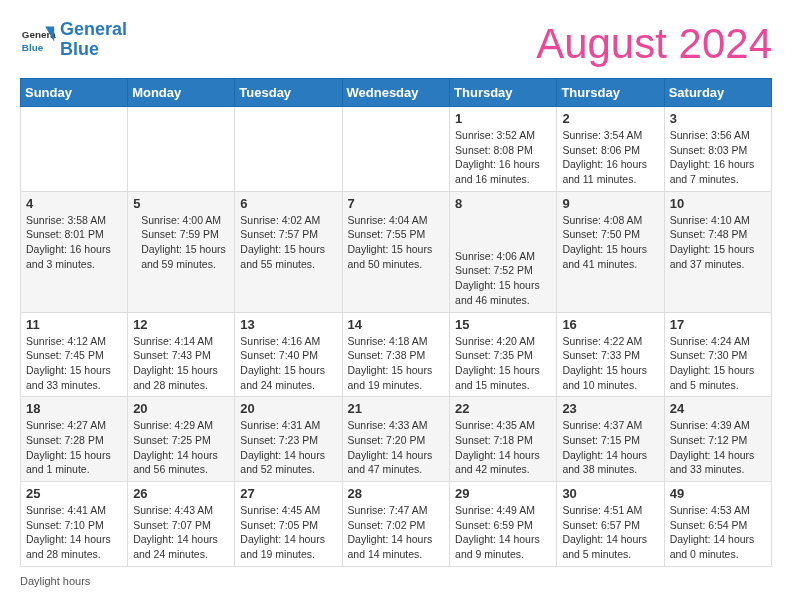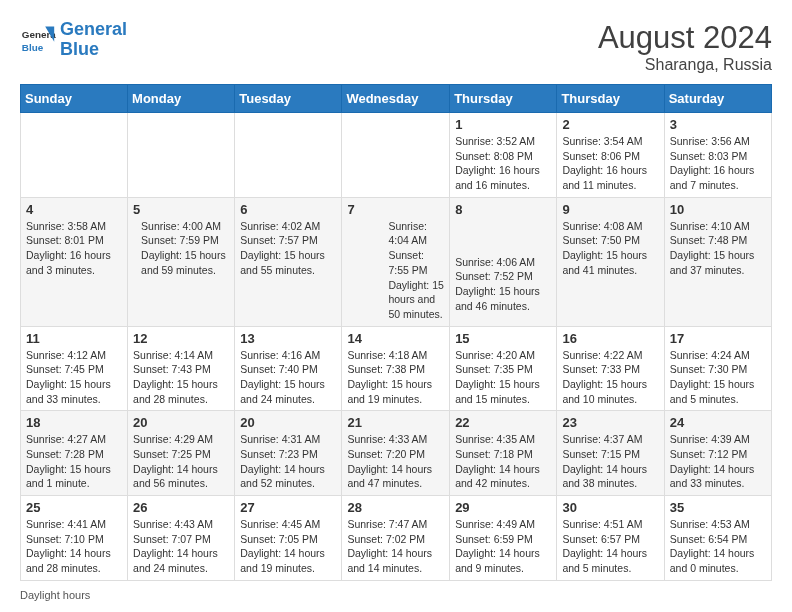--- a/index.html
+++ b/index.html
@@ -31,23 +31,23 @@
       color: #2a7abf;
     }
     .logo-icon {
       width: 36px;
       height: 36px;
     }
     .title-block {
       text-align: right;
     }
     .month-title {
-      font-size: 31px;
+      font-size: 42px;
       font-weight: 300;
-      color: #404040;
+      color: #ec4899;
     }
     .location {
       font-size: 16px;
       color: #444;
     }
     .calendar {
       width: 100%;
       border-collapse: collapse;
       border: 1px solid #ccc;
     }
@@ -106,21 +106,20 @@
       <polygon points="28,5 38,5 38,22" fill="#2a7abf"></polygon>
     </svg>
     <div>
       <div class="logo-text">
         <span>General</span><br><span style="color:#2a7abf;">Blue</span>
       </div>
     </div>
   </div>
   <div class="title-block">
     <div class="month-title">August 2024</div>
-    <div class="location">Sharanga, Russia</div>
   </div>
 </div>
 
 <table class="calendar">
   <thead>
     <tr>
     <th>Sunday</th>
         <th>Monday</th>
         <th>Tuesday</th>
         <th>Wednesday</th>
@@ -168,21 +167,21 @@
 Daylight: 15 hours and 59 minutes.</div>
         </td>
         <td>
           <span class="day-num">6</span>
           <div class="day-info" style="white-space: pre-line;">Sunrise: 4:02 AM
 Sunset: 7:57 PM
 Daylight: 15 hours and 55 minutes.</div>
         </td>
         <td>
           <span class="day-num">7</span>
-          <div class="day-info" style="white-space: pre-line; margin-left: 41px;">Sunrise: 4:04 AM
+          <div class="day-info" style="white-space: pre-line;">Sunrise: 4:04 AM
 Sunset: 7:55 PM
 Daylight: 15 hours and 50 minutes.</div>
         </td>
         <td>
           <span class="day-num">8</span>
           <div class="day-info" style="white-space: pre-line; margin-top: 38px;">Sunrise: 4:06 AM
 Sunset: 7:52 PM
 Daylight: 15 hours and 46 minutes.</div>
         </td>
         <td>
@@ -317,21 +316,21 @@
 Sunset: 6:59 PM
 Daylight: 14 hours and 9 minutes.</div>
         </td>
         <td>
           <span class="day-num">30</span>
           <div class="day-info" style="white-space: pre-line;">Sunrise: 4:51 AM
 Sunset: 6:57 PM
 Daylight: 14 hours and 5 minutes.</div>
         </td>
         <td>
-          <span class="day-num">35</span>
+          <span class="day-num">49</span>
           <div class="day-info" style="white-space: pre-line;">Sunrise: 4:53 AM
 Sunset: 6:54 PM
 Daylight: 14 hours and 0 minutes.</div>
         </td>
       </tr>
     </tbody>
 </table>
 
 <div class="footer">
   <span>Daylight hours</span>

